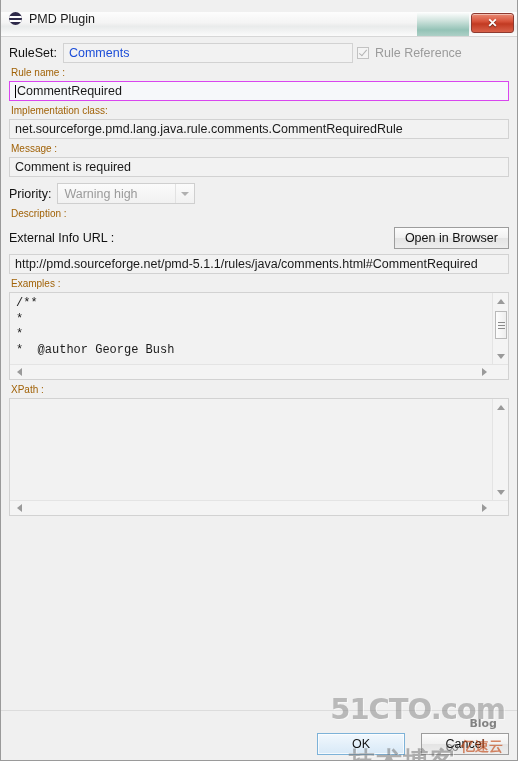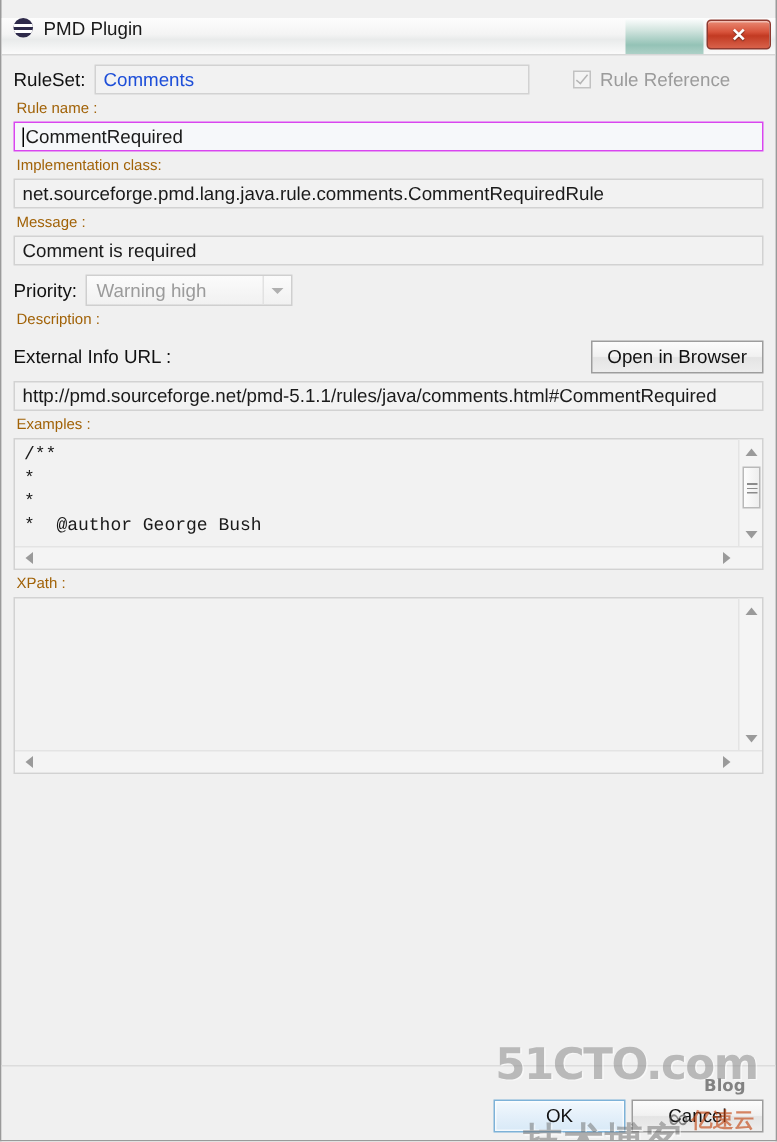--- a/index.html
+++ b/index.html
@@ -155,21 +155,21 @@
   .ruleset-row { padding-top: 6px; }
   .ruleset-field {
     width: 290px;
     margin-left: 6px;
     background: #f2f2f2;
     color: #9b9b9b;
   }
   .chk-wrap {
     display: flex;
     align-items: center;
-    margin-left: 29px;
+    margin-left: 4px;
   }
   .checkbox {
     width: 12px;
     height: 12px;
     box-sizing: border-box;
     border: 1px solid #c2c2c2;
     background: #f4f4f4;
     position: relative;
     flex: 0 0 auto;
   }
@@ -369,21 +369,21 @@
     bottom: 0;
     height: 62px;
     background: #f0f0f0;
     border-top: 1px solid #dcdcdc;
   }
   .bottom-btns {
     position: absolute;
     right: 8px;
     top: 22px;
     display: flex;
-    gap: 4px;
+    gap: 16px;
   }
   .btn-ok { width: 88px; }
   .btn-cancel { width: 88px; }
 
   
   .wm {
     position: absolute;
     pointer-events: none;
     user-select: none;
   }

